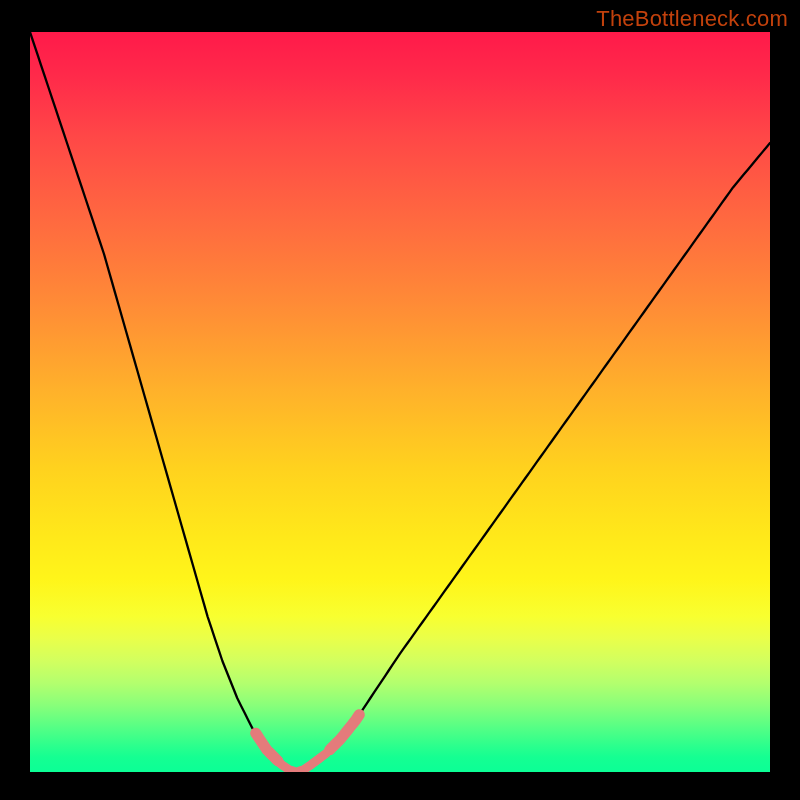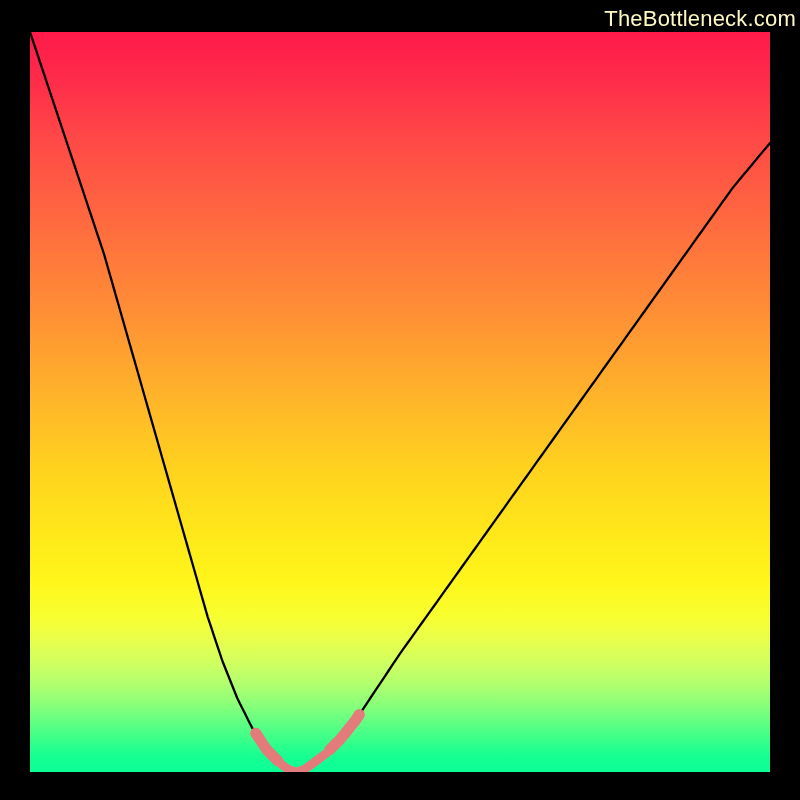--- a/index.html
+++ b/index.html
@@ -6,25 +6,25 @@
   html, body { width: 800px; height: 800px; overflow: hidden; background: #000; }
   .stage {
     position: relative;
     width: 800px;
     height: 800px;
     background: #000;
   }
   .watermark {
     position: absolute;
     top: 6px;
-    right: 4px;
+    right: 12px;
     font-family: Arial, Helvetica, sans-serif;
     font-size: 22px;
     font-weight: 500;
-    color: #fef9c3;
+    color: #c2410c;
     letter-spacing: 0.2px;
     z-index: 10;
     user-select: none;
   }
   .plot-area {
     position: absolute;
     left: 30px;
     top: 32px;
     width: 740px;
     height: 740px;

